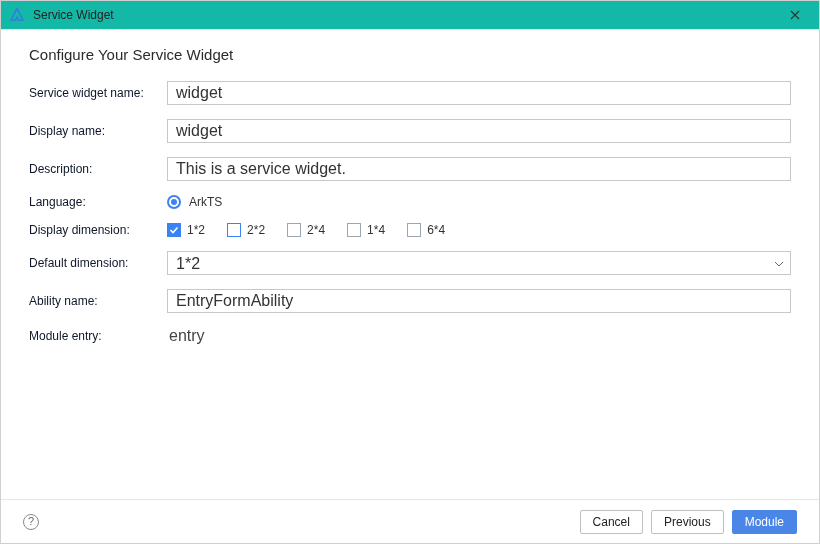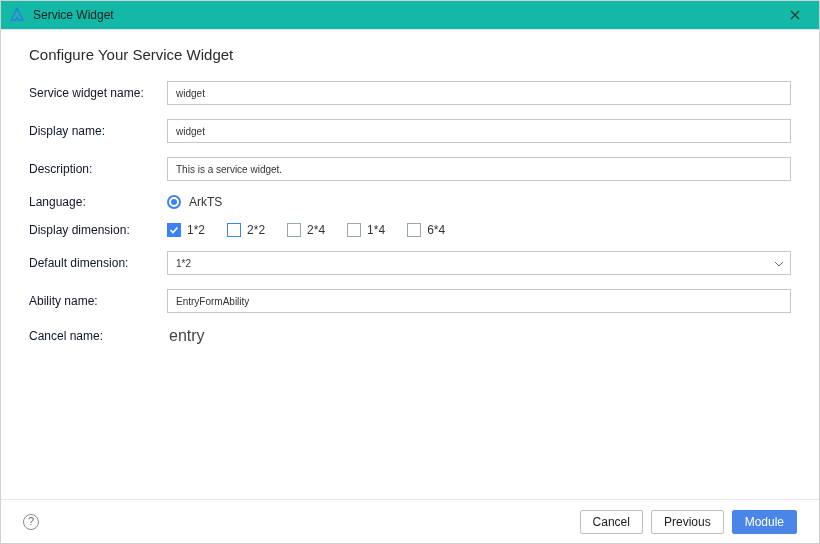--- a/index.html
+++ b/index.html
@@ -60,21 +60,21 @@
     font-size: 12px;
   }
   .form-row .control { flex: 1; display: flex; align-items: center; }
   input.text, select.select {
     width: 100%;
     height: 24px;
     padding: 0 8px;
     border: 1px solid #c7c7c7;
     background: #fff;
     font-family: inherit;
-    font-size: 10px;
+    font-size: 16px;
     color: #333;
   }
   select.select { appearance: none; -webkit-appearance: none; padding-right: 24px; background-image: none; }
   .select-wrap { position: relative; width: 100%; }
   .select-wrap .caret {
     position: absolute; right: 8px; top: 50%; transform: translateY(-50%);
     pointer-events: none; color: #666;
   }
   
   .radio {
@@ -246,21 +246,21 @@
     </div>
 
     <div class="form-row">
       <div class="label">Ability name:</div>
       <div class="control">
         <input class="text" type="text" value="EntryFormAbility" style="">
       </div>
     </div>
 
     <div class="form-row">
-      <div class="label">Cancel name:</div>
+      <div class="label">Module entry:</div>
       <div class="control">
         <span class="static-value">entry</span>
       </div>
     </div>
 
   </div>
 
   <div class="footer">
     <span class="help">?</span>
     <span class="spacer"></span>

